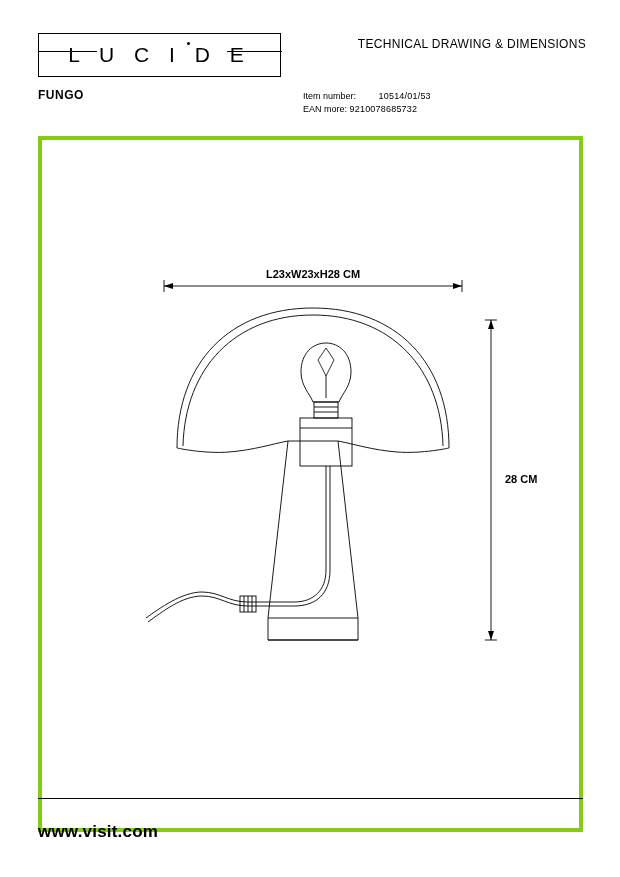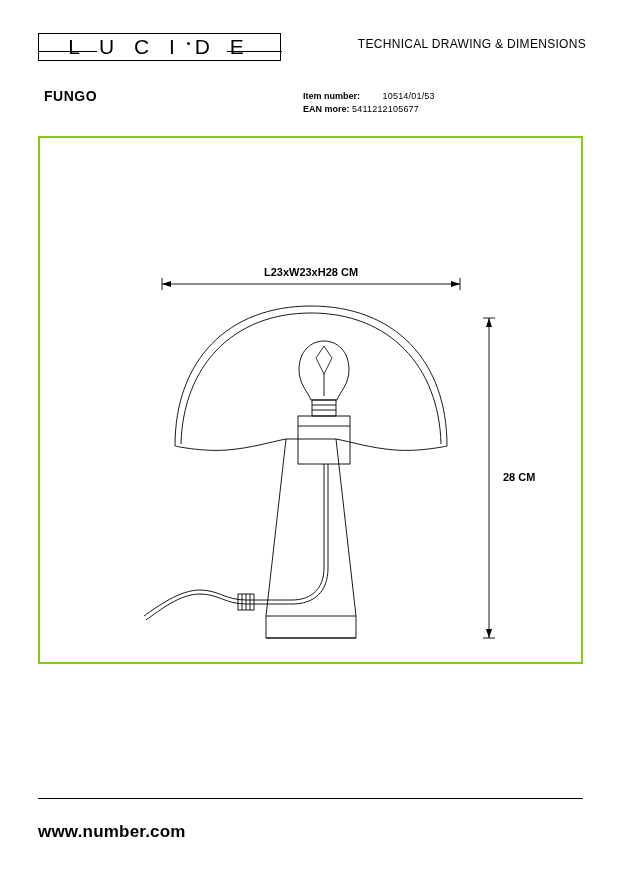--- a/index.html
+++ b/index.html
@@ -21,21 +21,21 @@
     width: 620px;
     height: 877px;
   }
 
   
   .logo-box {
     position: absolute;
     left: 38px;
     top: 33px;
     width: 243px;
-    height: 28px;
+    height: 44px;
     border: 1px solid #000;
     box-sizing: border-box;
   }
   .logo-text {
     position: absolute;
     left: 0; top: 0;
     width: 100%;
     height: 100%;
     display: flex;
     align-items: center;
@@ -75,46 +75,46 @@
     position: absolute;
     right: 34px;
     top: 37px;
     font-size: 12px;
     letter-spacing: 0.3px;
     text-align: right;
   }
 
   .product-title {
     position: absolute;
-    left: 44px;
+    left: 38px;
     top: 88px;
-    font-size: 14px;
+    font-size: 12px;
     font-weight: bold;
     letter-spacing: 0.5px;
   }
 
   .meta {
     position: absolute;
     left: 303px;
     top: 90px;
     font-size: 9px;
     line-height: 13px;
   }
-  .meta .label { font-weight: bold; margin-top: 28px; }
+  .meta .label { font-weight: normal; margin-top: 28px; }
   .meta .val   { font-weight: normal; letter-spacing: 0.2px; margin-left: 20px; }
   .meta .val-normal { font-weight: normal; letter-spacing: 0.2px; }
 
   
   .frame {
     position: absolute;
     left: 38px;
     top: 136px;
     width: 545px;
-    height: 528px;
-    border: 2px solid #84cc16;
+    height: 696px;
+    border: 4px solid #84cc16;
     box-sizing: border-box;
   }
   .drawing-svg {
     position: absolute;
     left: 0;
     top: 0;
   }
 
   
   .footer-rule {
@@ -158,21 +158,21 @@
 
   <div class="product-title">FUNGO</div>
 
   <div class="meta">
     <div>
       <span class="label">Item number:</span>
       <span class="val">10514/01/53</span>
     </div>
     <div>
       <span class="label">EAN more:</span>
-      <span class="val-normal">5411212105677</span>
+      <span class="val-normal">9210078685732</span>
     </div>
   </div>
 
   <div class="frame">
     <svg class="drawing-svg" width="543" height="654" viewBox="0 0 543 654">
       <g fill="none" stroke="#000" stroke-width="0.9">
 
         <g>
           <line x1="122" y1="146" x2="420" y2="146"></line>
 
@@ -251,15 +251,15 @@
         </g>
 
       </g>
 
       <text x="271" y="138" text-anchor="middle" font-family="Liberation Sans, sans-serif" font-size="11" font-weight="bold" fill="#000">L23xW23xH28 CM</text>
       <text x="463" y="343" font-family="Liberation Sans, sans-serif" font-size="11" font-weight="bold" fill="#000">28 CM</text>
     </svg>
   </div>
 
   <div class="footer-rule"></div>
-  <div class="footer-url">www.number.com</div>
+  <div class="footer-url">www.visit.com</div>
 
 </div>
 
 </body></html>

